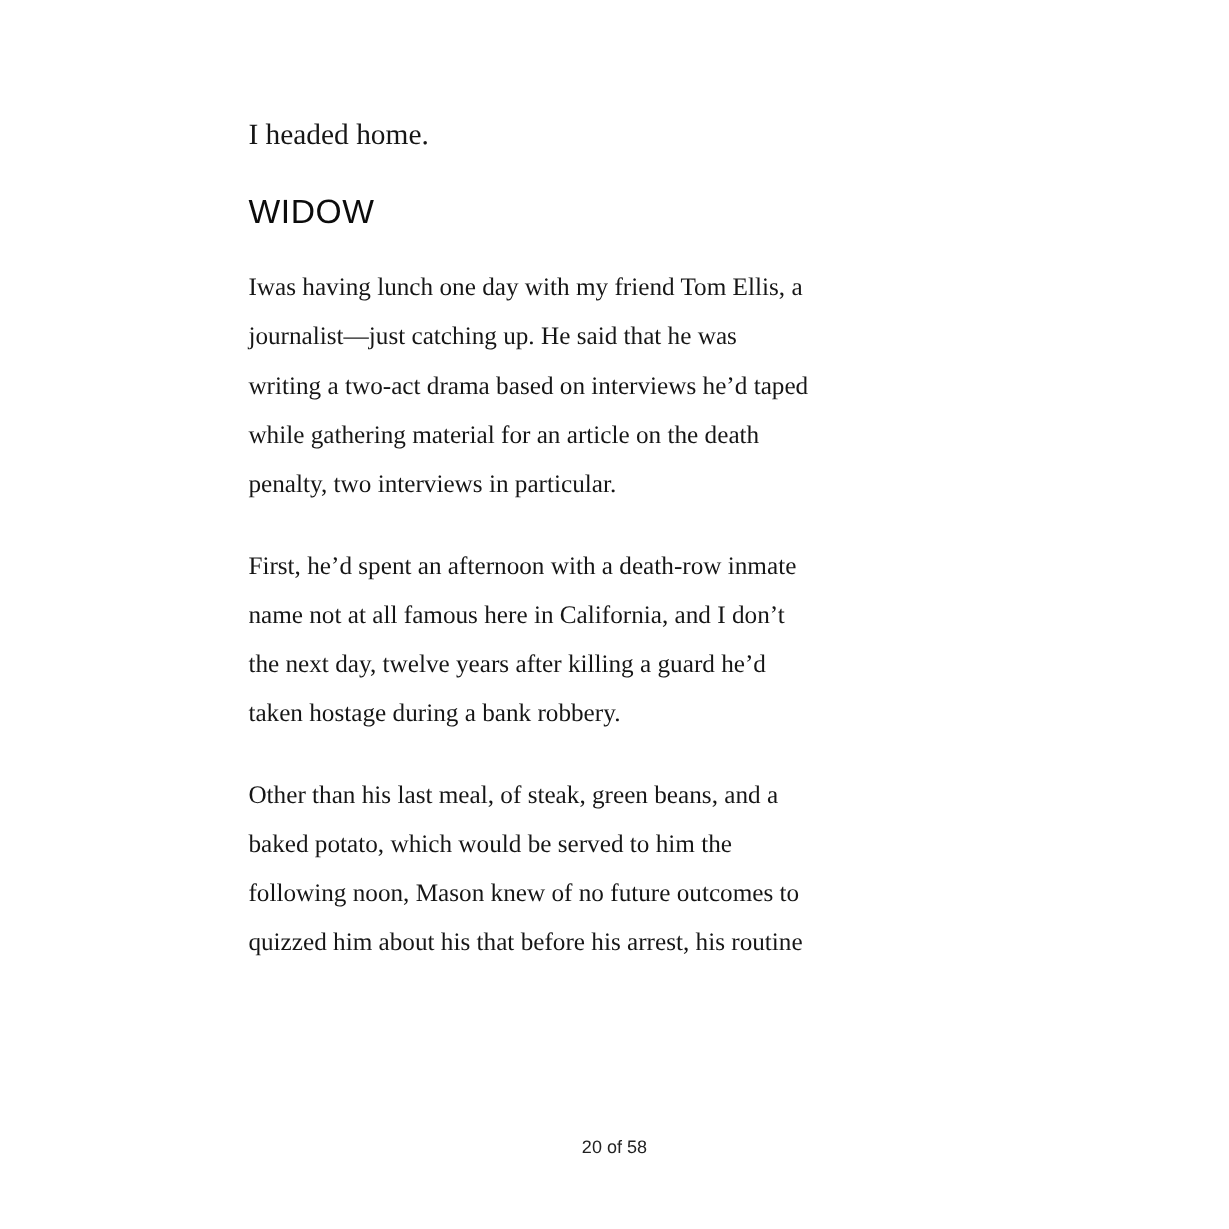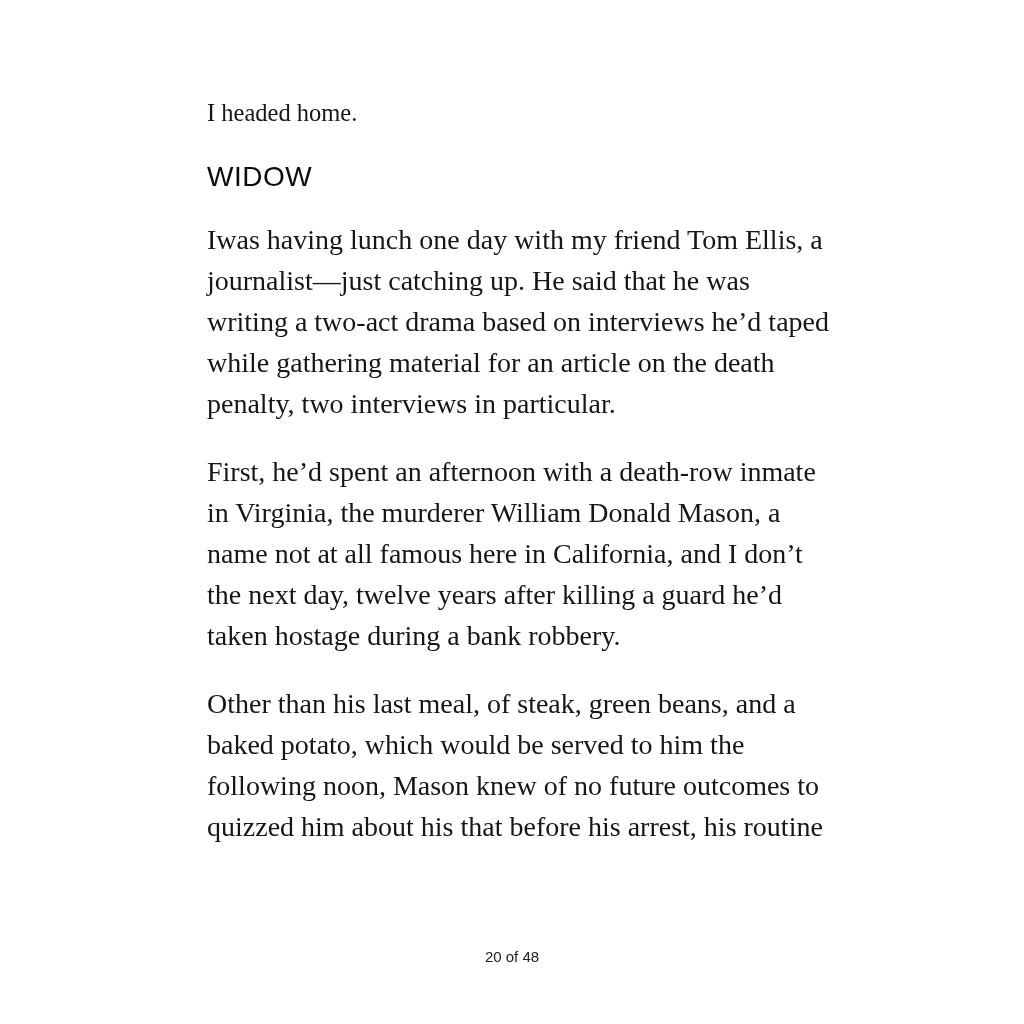--- a/index.html
+++ b/index.html
@@ -37,21 +37,21 @@
     color: var(--heading-color, #0c0c0c);
     white-space: nowrap;
   }
   .paragraphs {
     margin-top: 21px;
   }
   .para {
     margin: 0 0 27px 0;
   }
   .para .line {
-    font-size: 28px;
+    font-size: 21px;
     line-height: 41px;
     white-space: nowrap;
   }
   .page-footer {
     position: absolute;
     left: 0;
     top: 948px;
     width: 1024px;
     text-align: center;
     font-family: "Liberation Sans", sans-serif;
@@ -70,27 +70,26 @@
     <div class="paragraphs">
         <div class="para">
           <div class="line">Iwas having lunch one day with my friend Tom Ellis, a</div>
           <div class="line">journalist—just catching up. He said that he was</div>
           <div class="line">writing a two-act drama based on interviews he’d taped</div>
           <div class="line">while gathering material for an article on the death</div>
           <div class="line">penalty, two interviews in particular.</div>
         </div>
         <div class="para">
           <div class="line">First, he’d spent an afternoon with a death-row inmate</div>
-          <div class="line">in Virginia, the murderer William Donald Mason, a</div>
           <div class="line">name not at all famous here in California, and I don’t</div>
           <div class="line">the next day, twelve years after killing a guard he’d</div>
           <div class="line">taken hostage during a bank robbery.</div>
         </div>
         <div class="para">
           <div class="line">Other than his last meal, of steak, green beans, and a</div>
           <div class="line">baked potato, which would be served to him the</div>
           <div class="line">following noon, Mason knew of no future outcomes to</div>
           <div class="line">quizzed him about his that before his arrest, his routine</div>
         </div>
       </div>
   </div>
-  <div class="page-footer">20 of 48</div>
+  <div class="page-footer">20 of 58</div>
 </div>
 
 </body></html>

